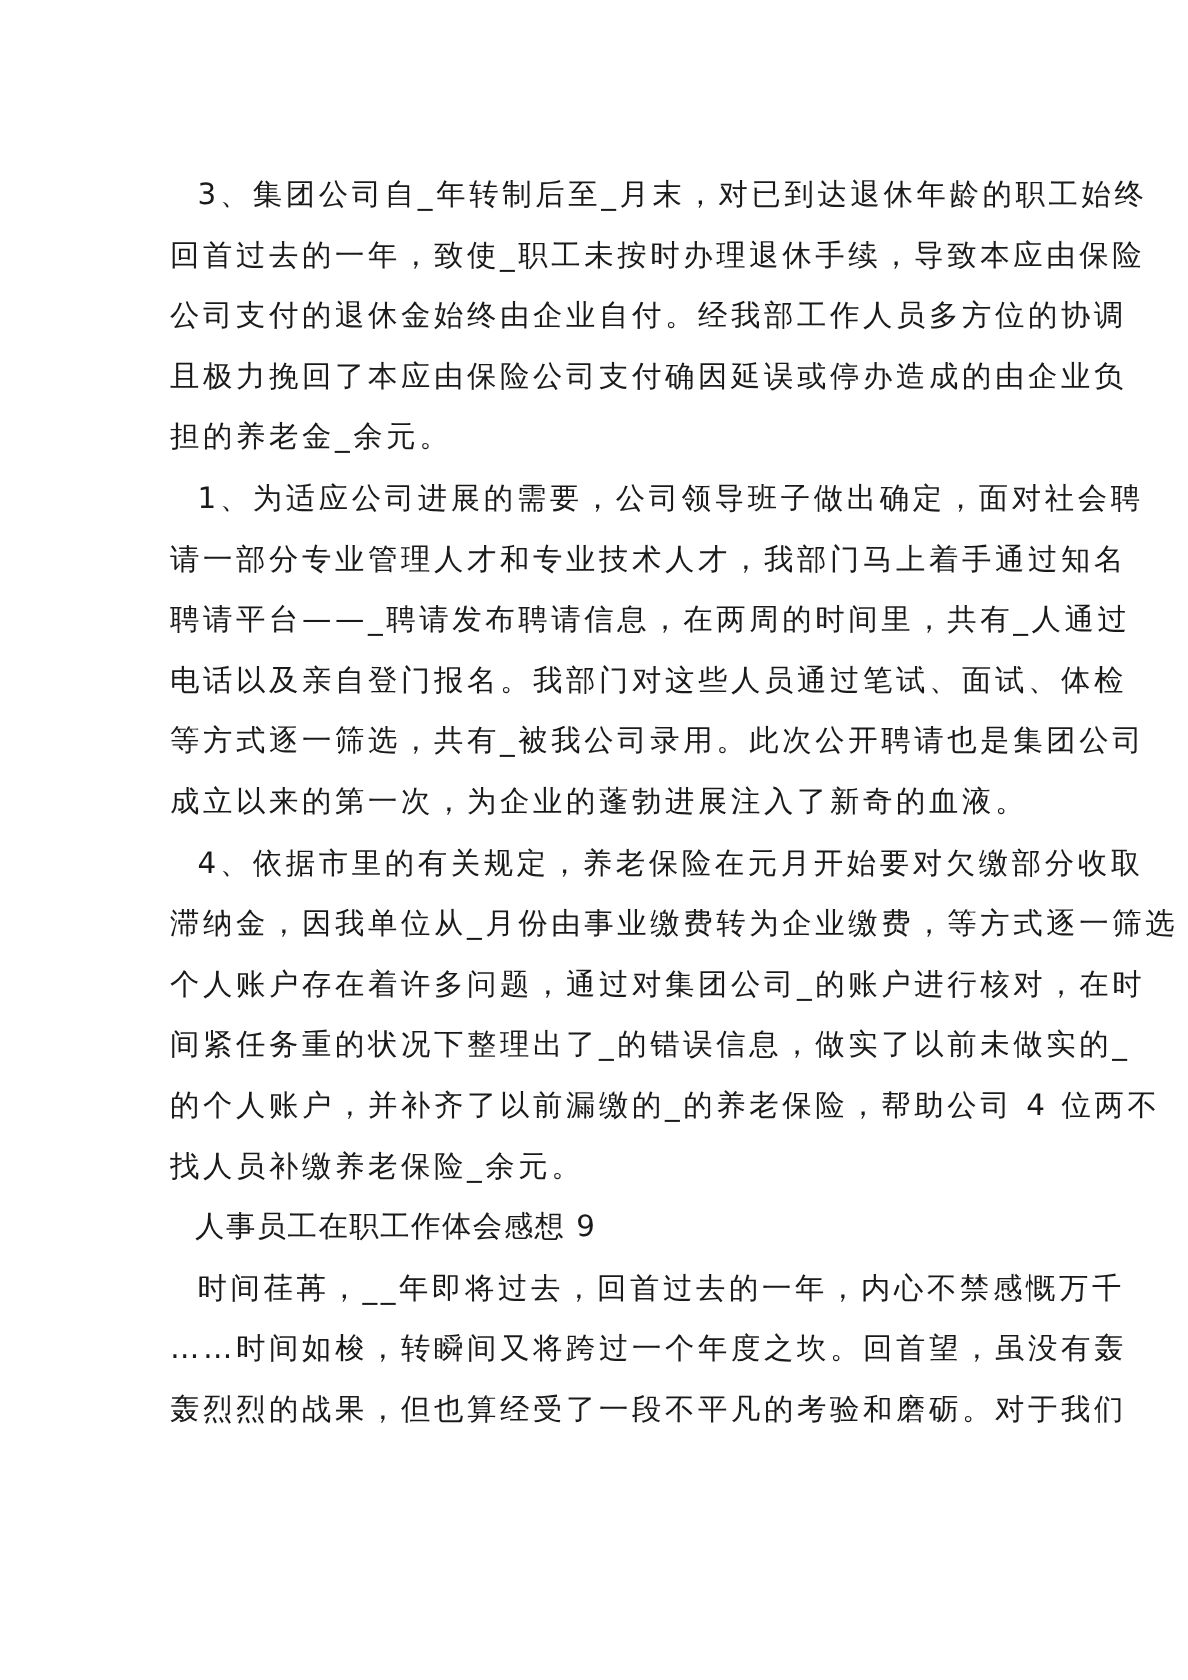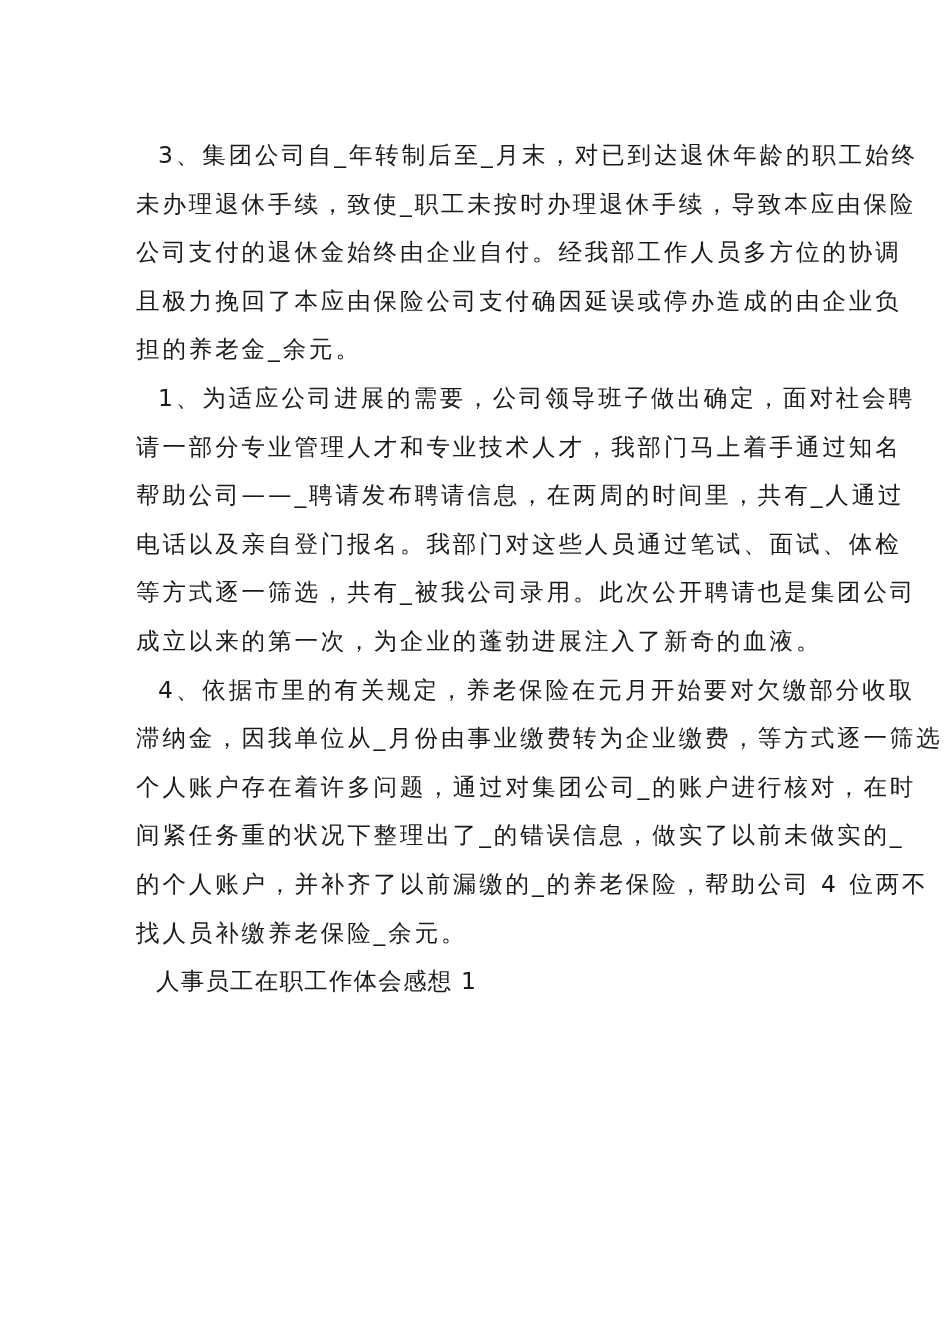--- a/index.html
+++ b/index.html
@@ -37,40 +37,45 @@
       letter-spacing: 1.2px;
     }
   </style>
 </head>
 <body>
 
 <div class="page">
 
   <div class="paragraph">
     <div class="line indent">3、集团公司自_年转制后至_月末，对已到达退休年龄的职工始终</div>
-    <div class="line">未办理退休手续，致使_职工未按时办理退休手续，导致本应由保险</div>
+    <div class="line">回首过去的一年，致使_职工未按时办理退休手续，导致本应由保险</div>
     <div class="line">公司支付的退休金始终由企业自付。经我部工作人员多方位的协调</div>
     <div class="line">且极力挽回了本应由保险公司支付确因延误或停办造成的由企业负</div>
     <div class="line">担的养老金_余元。</div>
   </div>
 
   <div class="paragraph">
     <div class="line indent">1、为适应公司进展的需要，公司领导班子做出确定，面对社会聘</div>
     <div class="line">请一部分专业管理人才和专业技术人才，我部门马上着手通过知名</div>
-    <div class="line">帮助公司——_聘请发布聘请信息，在两周的时间里，共有_人通过</div>
+    <div class="line">聘请平台——_聘请发布聘请信息，在两周的时间里，共有_人通过</div>
     <div class="line">电话以及亲自登门报名。我部门对这些人员通过笔试、面试、体检</div>
     <div class="line">等方式逐一筛选，共有_被我公司录用。此次公开聘请也是集团公司</div>
     <div class="line">成立以来的第一次，为企业的蓬勃进展注入了新奇的血液。</div>
   </div>
 
   <div class="paragraph">
     <div class="line indent">4、依据市里的有关规定，养老保险在元月开始要对欠缴部分收取</div>
     <div class="line">滞纳金，因我单位从_月份由事业缴费转为企业缴费，等方式逐一筛选</div>
     <div class="line">个人账户存在着许多问题，通过对集团公司_的账户进行核对，在时</div>
     <div class="line">间紧任务重的状况下整理出了_的错误信息，做实了以前未做实的_</div>
     <div class="line">的个人账户，并补齐了以前漏缴的_的养老保险，帮助公司 4 位两不</div>
     <div class="line">找人员补缴养老保险_余元。</div>
   </div>
 
-  <div class="line heading-line">人事员工在职工作体会感想 1</div>
+  <div class="line heading-line">人事员工在职工作体会感想 9</div>
 
+  <div class="paragraph">
+    <div class="line indent">时间荏苒，__年即将过去，回首过去的一年，内心不禁感慨万千</div>
+    <div class="line">……时间如梭，转瞬间又将跨过一个年度之坎。回首望，虽没有轰</div>
+    <div class="line">轰烈烈的战果，但也算经受了一段不平凡的考验和磨砺。对于我们</div>
+  </div>
 
 </div>
 
 </body></html>

